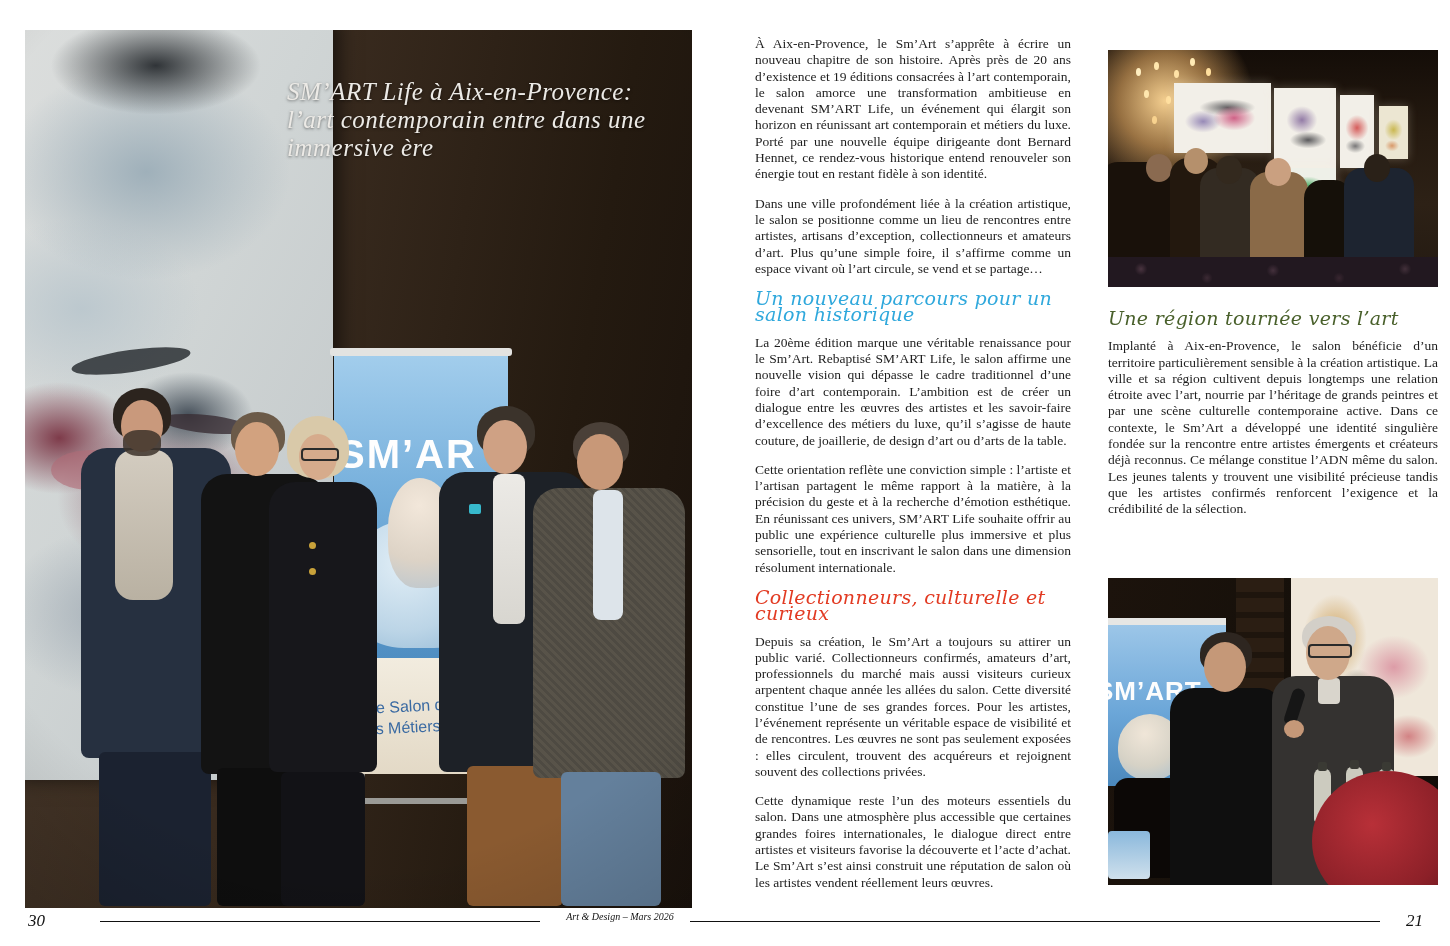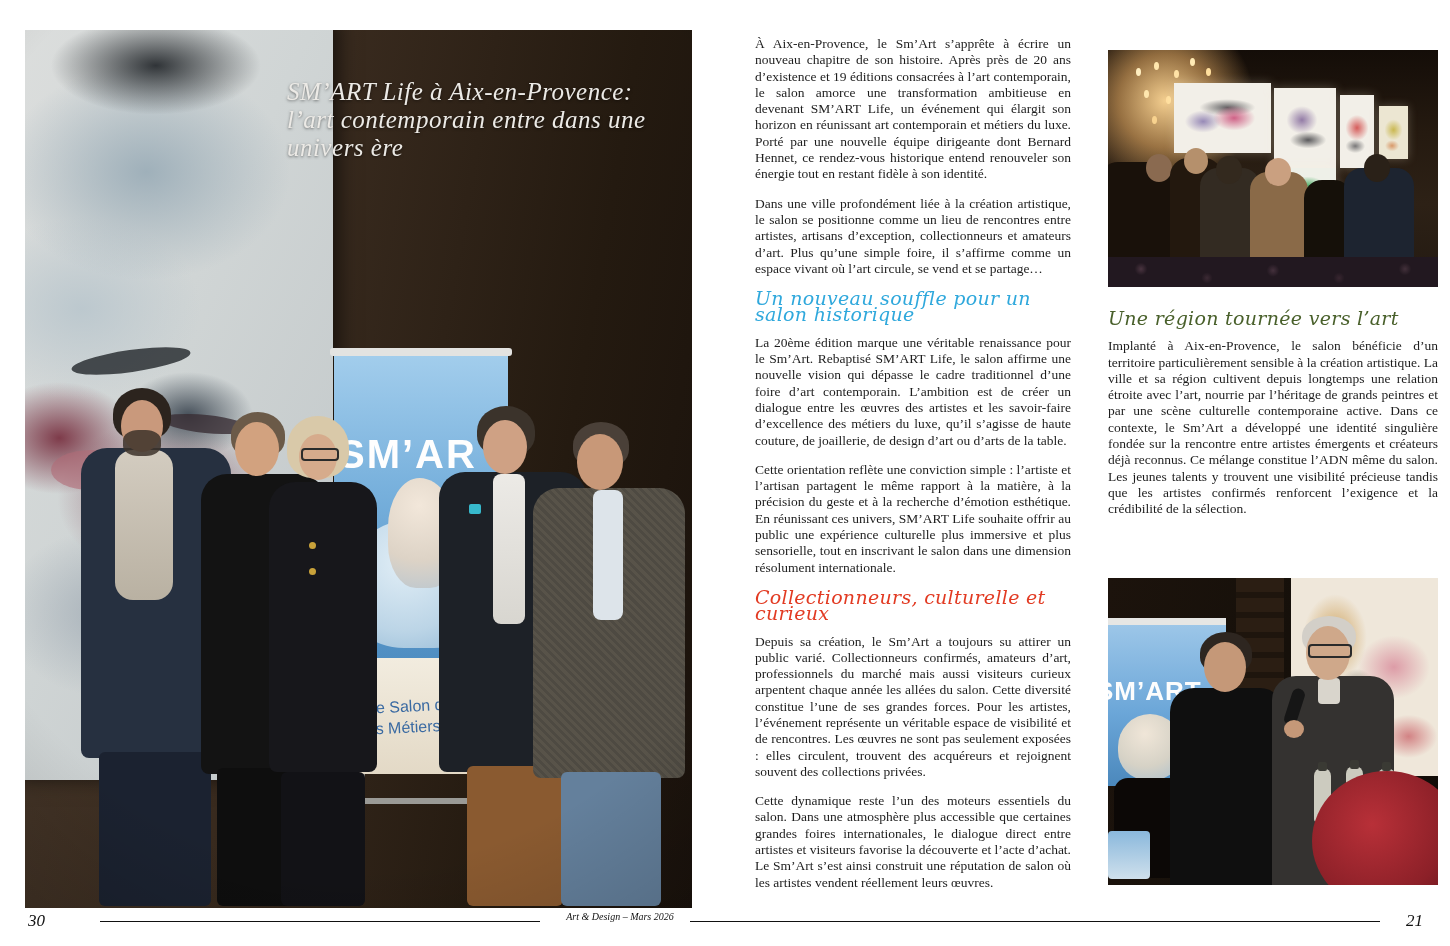--- a/index.html
+++ b/index.html
@@ -243,21 +243,21 @@
   <div class="photo-left">
     <div class="face-painting">
       <div class="stroke brow"></div>
       <div class="stroke eye"></div>
       <div class="stroke mouth"></div>
       <div class="stroke cheek"></div>
     </div>
 
     <div class="photo-title">
       <div>SM’ART Life à Aix-en-Provence:</div>
-      <div>l’art contemporain entre dans une univers ère</div>
+      <div>l’art contemporain entre dans une immersive ère</div>
     </div>
 
     <div class="rollup">
       <div class="bar"></div>
       <div class="sky"></div>
       <div class="crystal"></div>
       <div class="model"></div>
       <div class="logo">SM’AR</div>
       <div class="foot">
         <div class="ln">Le Salon de l’A</div>
@@ -307,21 +307,21 @@
       <div class="hair"></div>
       <div class="face"></div>
     </div>
 
     <div class="photo-vignette"></div>
   </div>
 
   <div class="col col1">
     <p>À Aix-en-Provence, le Sm’Art s’apprête à écrire un nouveau chapitre de son histoire. Après près de 20 ans d’existence et 19 éditions consacrées à l’art contemporain, le salon amorce une transformation ambitieuse en devenant SM’ART Life, un événement qui élargit son horizon en réunissant art contemporain et métiers du luxe. Porté par une nouvelle équipe dirigeante dont Bernard Hennet, ce rendez-vous historique entend renouveler son énergie tout en restant fidèle à son identité.</p>
     <p>Dans une ville profondément liée à la création artistique, le salon se positionne comme un lieu de rencontres entre artistes, artisans d’exception, collectionneurs et amateurs d’art. Plus qu’une simple foire, il s’affirme comme un espace vivant où l’art circule, se vend et se partage…</p>
-    <h2 class="script blue">Un nouveau souffle pour un salon historique</h2>
+    <h2 class="script blue">Un nouveau parcours pour un salon historique</h2>
     <p>La 20ème édition marque une véritable renaissance pour le Sm’Art. Rebaptisé SM’ART Life, le salon affirme une nouvelle vision qui dépasse le cadre traditionnel d’une foire d’art contemporain. L’ambition est de créer un dialogue entre les œuvres des artistes et les savoir-faire d’excellence des métiers du luxe, qu’il s’agisse de haute couture, de joaillerie, de design d’art ou d’arts de la table.</p>
     <p>Cette orientation reflète une conviction simple : l’artiste et l’artisan partagent le même rapport à la matière, à la précision du geste et à la recherche d’émotion esthétique. En réunissant ces univers, SM’ART Life souhaite offrir au public une expérience culturelle plus immersive et plus sensorielle, tout en inscrivant le salon dans une dimension résolument internationale.</p>
     <h2 class="script red">Collectionneurs, culturelle et curieux</h2>
     <p>Depuis sa création, le Sm’Art a toujours su attirer un public varié. Collectionneurs confirmés, amateurs d’art, professionnels du marché mais aussi visiteurs curieux arpentent chaque année les allées du salon. Cette diversité constitue l’une de ses grandes forces. Pour les artistes, l’événement représente un véritable espace de visibilité et de rencontres. Les œuvres ne sont pas seulement exposées : elles circulent, trouvent des acquéreurs et rejoignent souvent des collections privées.</p>
     <p>Cette dynamique reste l’un des moteurs essentiels du salon. Dans une atmosphère plus accessible que certaines grandes foires internationales, le dialogue direct entre artistes et visiteurs favorise la découverte et l’acte d’achat. Le Sm’Art s’est ainsi construit une réputation de salon où les artistes vendent réellement leurs œuvres.</p>
   </div>
 
   <div class="photo-events">
     <div class="tr-crystals"></div>
     <div class="tr-chandelier"></div>

